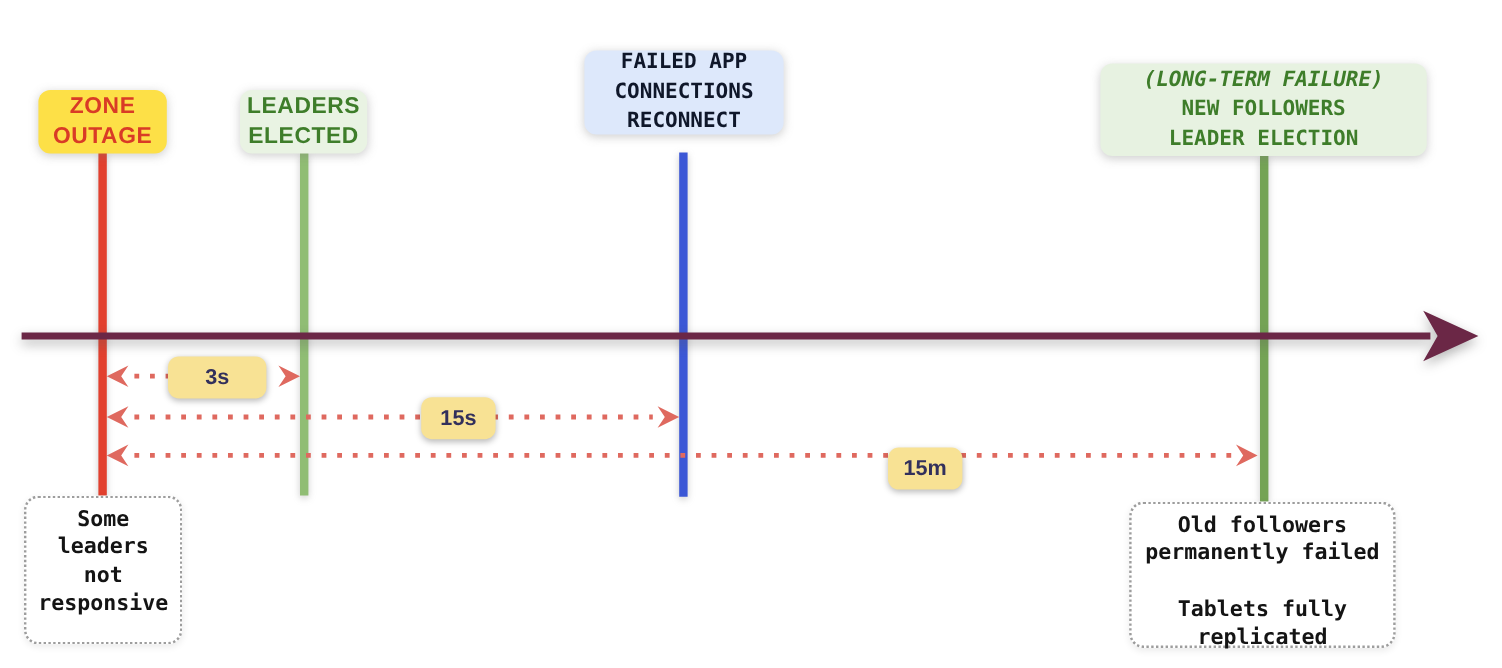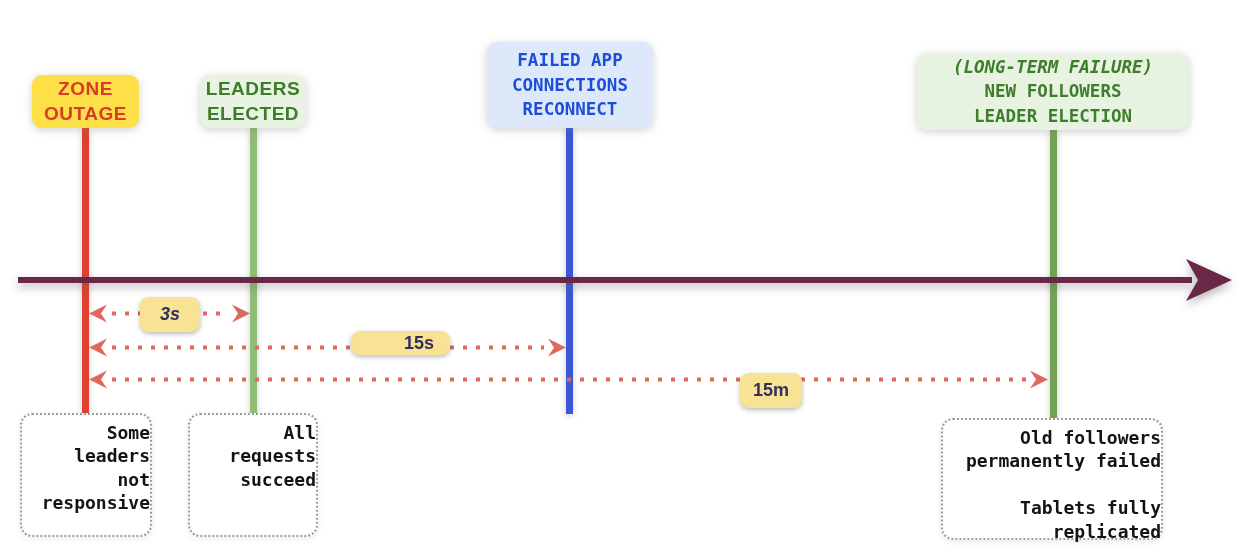--- a/index.html
+++ b/index.html
@@ -28,49 +28,49 @@
     border-radius: 10px;
     font-weight: bold;
     white-space: pre-line;
     box-shadow: 0 2px 8px rgba(120,120,120,.35);
   }
   .event-label.sans { font: bold 19px/1.3 "Liberation Sans", sans-serif; letter-spacing: .5px; }
   .event-label.mono { font: bold 17.5px/1.4 "DejaVu Sans Mono", monospace; }
 
   .label-zone     { left: 32px;  top: 75px; width: 107px; height: 53px; background: #fde047; color: #d93b26; }
   .label-leaders  { left: 200px; top: 75px; width: 106px; height: 53px; background: #e9f3e3; color: #3e7d2a; }
-  .label-failed   { left: 487px; top: 42px; width: 166px; height: 86px; background: #dde8fb; color: #1d4ed8; }
+  .label-failed   { left: 487px; top: 42px; width: 166px; height: 70px; background: #dde8fb; color: #0f172a; }
   .label-longterm { left: 917px; top: 53px; width: 272px; height: 77px; background: #e7f2e1; color: #3e7d2a;
                     flex-direction: column; line-height: 1.32; }
   .label-longterm .prefix { font-style: italic; }
 
   .badge {
     position: absolute;
     display: flex;
     align-items: center;
     justify-content: center;
     background: #f8e294;
     color: #32305c;
     font: bold 18px "Liberation Sans", sans-serif;
     border-radius: 9px;
     box-shadow: 0 2px 5px rgba(0,0,0,.28);
   }
-  .badge-3s  { left: 140px; top: 297px; width: 60px; height: 35px; font-style: italic; }
-  .badge-15s { left: 351px; top: 331px; width: 62px; height: 24px; padding-left: 37px; }
+  .badge-3s  { left: 140px; top: 297px; width: 82px; height: 35px; }
+  .badge-15s { left: 351px; top: 331px; width: 62px; height: 35px; }
   .badge-15m { left: 740px; top: 361px; width: 62px; height: 35px; margin-top: 12px; }
 
   .note {
     position: absolute;
     box-sizing: border-box;
     background: #ffffff;
     border: 2px dotted #9d9d9d;
     border-radius: 12px;
     color: #141414;
     font: bold 18px/1.3 "DejaVu Sans Mono", monospace;
-    text-align: right;
+    text-align: center;
     white-space: pre-line;
     padding-top: 6px;
     box-shadow: 0 2px 6px rgba(0,0,0,.08);
   }
   .note-1 { left: 20px;  top: 413px; width: 132px; height: 124px; }
   .note-2 { left: 188px; top: 413px; width: 130px; height: 124px; }
   .note-3 { left: 478px; top: 418px; width: 187px; height: 120px; }
   .note-4 { left: 941px; top: 418px; width: 222px; height: 122px; }
 </style>
 </head>
@@ -128,22 +128,19 @@
   </div>
 
   <div class="badge badge-3s">3s</div>
   <div class="badge badge-15s">15s</div>
   <div class="badge badge-15m">15m</div>
 
   <div class="note note-1">Some
 leaders
 not
 responsive</div>
-  <div class="note note-2">All
-requests
-succeed</div>
   <div class="note note-4">Old followers
 permanently failed
 
 Tablets fully
 replicated</div>
 
 </div>
 
 </body></html>

